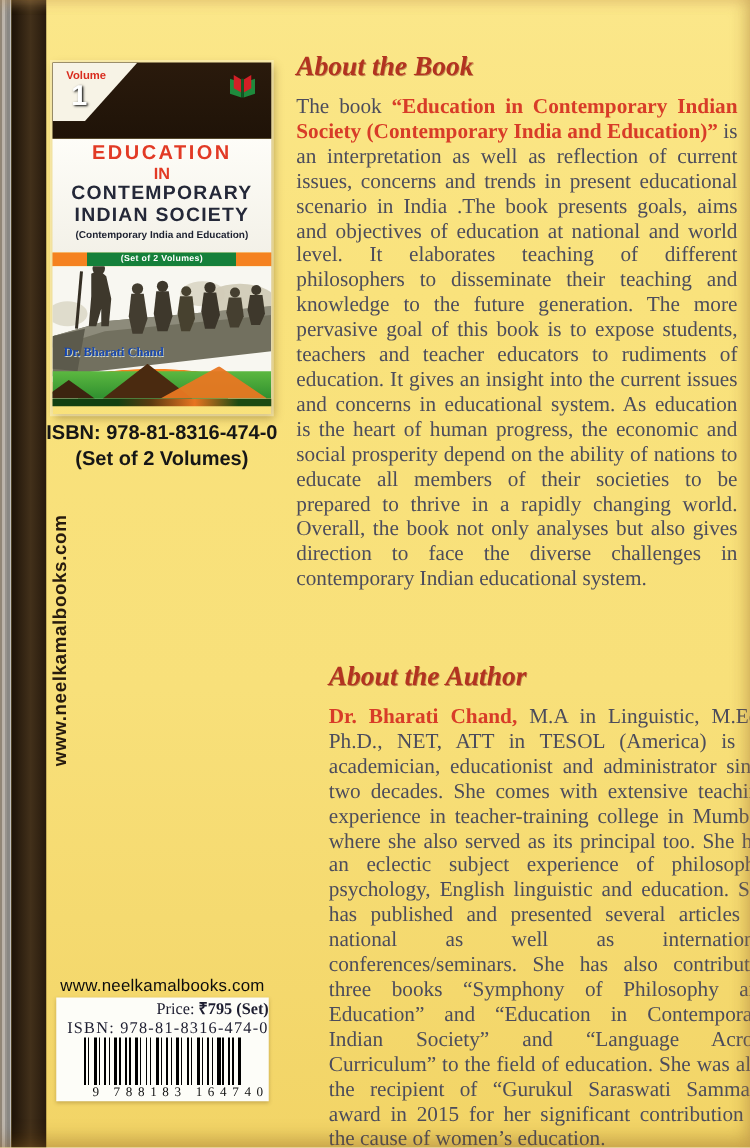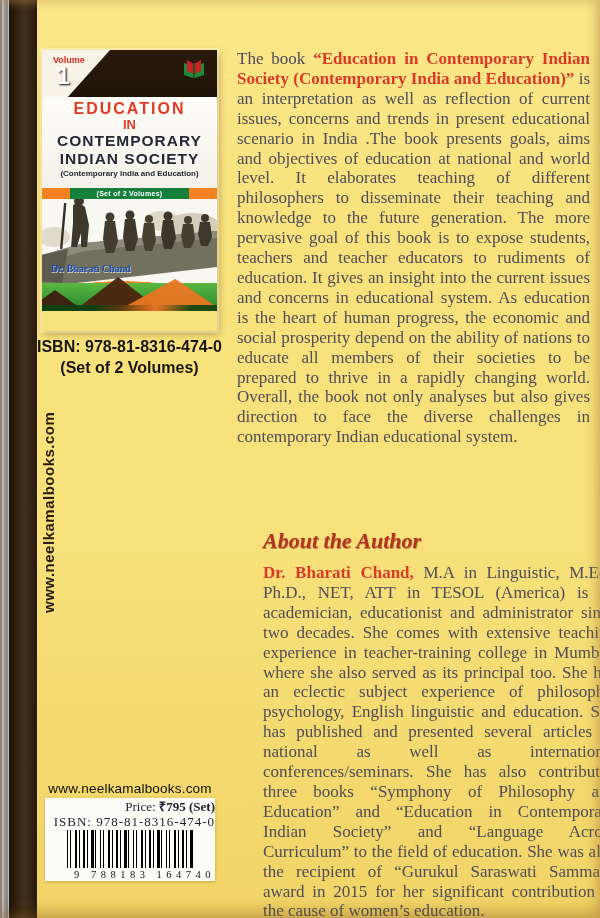--- a/index.html
+++ b/index.html
@@ -23,21 +23,21 @@
     background:linear-gradient(90deg,#1c1208,#42301a 55%,#271a0d);}
   .vertical-site{
     position:absolute;left:37px;top:372px;height:280px;width:22px;
     writing-mode:vertical-rl;transform:rotate(180deg);
     display:flex;align-items:center;justify-content:center;
     font-family:"Liberation Sans",sans-serif;font-weight:bold;font-size:15px;
     color:#271b0e;letter-spacing:.5px;}
   
   .cover{position:absolute;left:42px;top:50px;width:175px;height:281px;
     box-shadow:0 0 0 2px rgba(255,250,225,.4),2px 3px 7px rgba(90,60,20,.4);}
-  .cover-top{position:relative;height:47px;background:linear-gradient(180deg,#2a1a0c,#1f1308);}
+  .cover-top{position:relative;height:61px;background:linear-gradient(180deg,#2a1a0c,#1f1308);}
   .volume-triangle{position:absolute;left:0;top:0;width:68px;height:47px;background:#f7f3e6;
     clip-path:polygon(0 0,100% 0,38% 100%,0 100%);}
   .volume-label{position:absolute;left:11px;top:5px;color:#d92c1f;font-family:"Liberation Sans",sans-serif;
     font-weight:bold;font-size:9px;}
   .volume-number{position:absolute;left:15px;top:13px;color:#fff;font-family:"Liberation Sans",sans-serif;
     font-weight:bold;font-size:23px;text-shadow:1px 1px 2px #000;}
   .pub-logo{position:absolute;right:11px;top:9px;width:24px;height:21px;}
   .cover-white{height:91px;background:linear-gradient(#fefdf8,#f3f1e8);text-align:center;
     font-family:"Liberation Sans",sans-serif;padding-top:3px;}
   .t-education{color:var(--cover_title_red);font-weight:bold;font-size:16px;letter-spacing:2px;line-height:17px;}
@@ -159,20 +159,21 @@
   </div>
   <div class="cover-bottom"></div>
 </div>
 
 <div class="isbn-under">
   <div class="l1">ISBN: 978-81-8316-474-0</div>
   <div class="l2">(Set of 2 Volumes)</div>
 </div>
 
 <div class="section sec-book">
+  <div class="sec-heading">About the Book</div>
   <p class="sec-body"><span>The book </span><span class="hl">“Education in Contemporary Indian Society (Contemporary India and Education)”</span><span> is an interpretation as well as reflection of current issues, concerns and trends in present educational scenario in India .The book presents goals, aims and objectives of education at national and world level. It elaborates teaching of different philosophers to disseminate their teaching and knowledge to the future generation. The more pervasive goal of this book is to expose students, teachers and teacher educators to rudiments of education. It gives an insight into the current issues and concerns in educational system. As education is the heart of human progress, the economic and social prosperity depend on the ability of nations to educate all members of their societies to be prepared to thrive in a rapidly changing world. Overall, the book not only analyses but also gives direction to face the diverse challenges in contemporary Indian educational system.</span></p>
 </div>
 
 <div class="section sec-author">
   <div class="sec-heading">About the Author</div>
   <p class="sec-body"><span class="hl">Dr. Bharati Chand,</span><span> M.A in Linguistic, M.Ed., Ph.D., NET, ATT in TESOL (America) is an academician, educationist and administrator since two decades. She comes with extensive teaching experience in teacher-training college in Mumbai, where she also served as its principal too. She has an eclectic subject experience of philosophy, psychology, English linguistic and education. She has published and presented several articles in national as well as international conferences/seminars. She has also contributed three books “Symphony of Philosophy and Education” and “Education in Contemporary Indian Society” and “Language Across Curriculum” to the field of education. She was also the recipient of “Gurukul Saraswati Samman” award in 2015 for her significant contribution to the cause of women’s education.</span></p>
 </div>
 
 <div class="store-site">www.neelkamalbooks.com</div>
 <div class="barcode-box">

